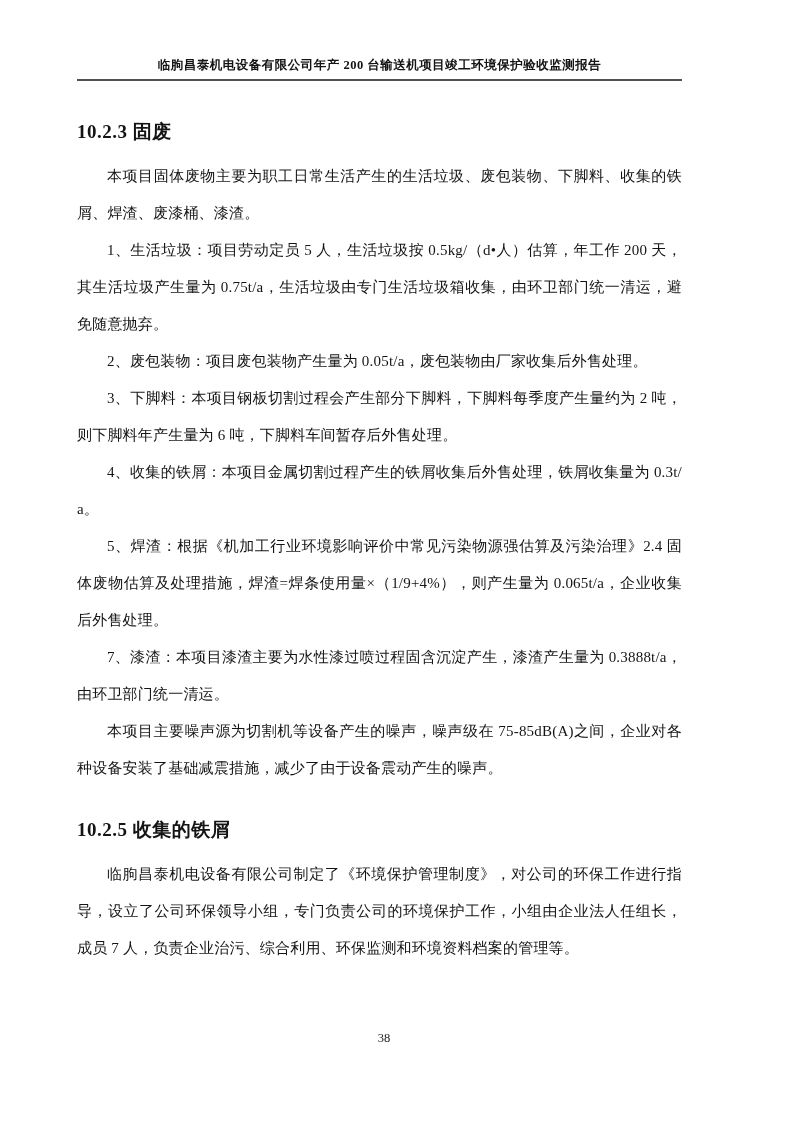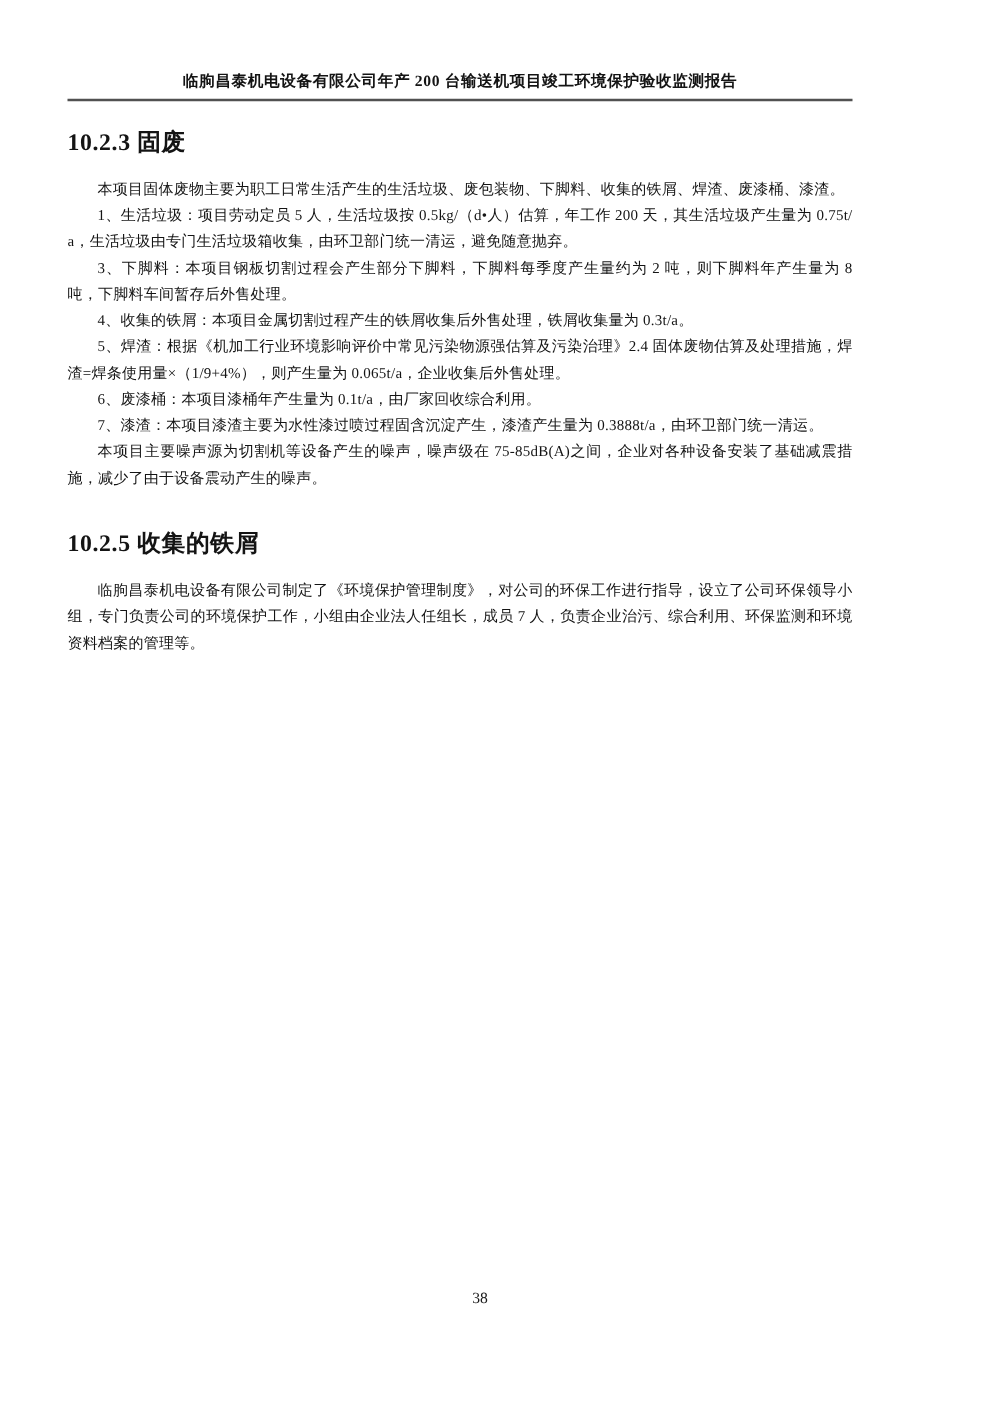--- a/index.html
+++ b/index.html
@@ -13,45 +13,45 @@
     position: relative;
     font-family: "Liberation Serif", "DejaVu Serif", serif;
     color: #141414;
     overflow: hidden;
   }
   .page {
     position: relative;
     width: 800px;
     height: 1131px;
     box-sizing: border-box;
-    padding: 56px 118px 0 54px;
+    padding: 56px 118px 0 77px;
   }
   .page-header {
     text-align: center;
     font-size: 12.5px;
     font-weight: bold;
     letter-spacing: 0.5px;
     line-height: 18px;
     padding-bottom: 5px;
     border-bottom: 2px solid #515151;
   }
   .doc-section .section-heading {
     font-size: 19px;
     font-weight: bold;
     line-height: 26px;
     margin: 30px 0 13px 0;
     letter-spacing: 0.5px;
   }
   .doc-section:first-of-type .section-heading {
-    margin-top: 21px;
+    margin-top: 38px;
   }
   .doc-section p {
     margin: 0;
-    font-size: 12px;
-    line-height: 21px;
+    font-size: 15px;
+    line-height: 37px;
     text-align: justify;
     text-indent: 2em;
     letter-spacing: 0.2px;
     word-break: break-all;
   }
   .page-footer {
     position: absolute;
     left: 0;
     top: 1031px;
     width: 768px;
@@ -68,24 +68,24 @@
   <header class="page-header">
     <span>临朐昌泰机电设备有限公司年产 200 台输送机项目竣工环境保护验收监测报告</span>
   </header>
 
   <main>
 
     <section class="doc-section">
       <h2 class="section-heading">10.2.3 固废</h2>
       <p>本项目固体废物主要为职工日常生活产生的生活垃圾、废包装物、下脚料、收集的铁屑、焊渣、废漆桶、漆渣。</p>
       <p>1、生活垃圾：项目劳动定员 5 人，生活垃圾按 0.5kg/（d•人）估算，年工作 200 天，其生活垃圾产生量为 0.75t/a，生活垃圾由专门生活垃圾箱收集，由环卫部门统一清运，避免随意抛弃。</p>
-      <p>3、下脚料：本项目钢板切割过程会产生部分下脚料，下脚料每季度产生量约为 2 吨，则下脚料年产生量为 8 吨，下脚料车间暂存后外售处理。</p>
+      <p>2、废包装物：项目废包装物产生量为 0.05t/a，废包装物由厂家收集后外售处理。</p>
+      <p>3、下脚料：本项目钢板切割过程会产生部分下脚料，下脚料每季度产生量约为 2 吨，则下脚料年产生量为 6 吨，下脚料车间暂存后外售处理。</p>
       <p>4、收集的铁屑：本项目金属切割过程产生的铁屑收集后外售处理，铁屑收集量为 0.3t/a。</p>
       <p>5、焊渣：根据《机加工行业环境影响评价中常见污染物源强估算及污染治理》2.4 固体废物估算及处理措施，焊渣=焊条使用量×（1/9+4%），则产生量为 0.065t/a，企业收集后外售处理。</p>
-      <p>6、废漆桶：本项目漆桶年产生量为 0.1t/a，由厂家回收综合利用。</p>
       <p>7、漆渣：本项目漆渣主要为水性漆过喷过程固含沉淀产生，漆渣产生量为 0.3888t/a，由环卫部门统一清运。</p>
     </section>
 
     <section class="doc-section">
       <p>本项目主要噪声源为切割机等设备产生的噪声，噪声级在 75-85dB(A)之间，企业对各种设备安装了基础减震措施，减少了由于设备震动产生的噪声。</p>
     </section>
 
     <section class="doc-section">
       <h2 class="section-heading">10.2.5 收集的铁屑</h2>
       <p>临朐昌泰机电设备有限公司制定了《环境保护管理制度》，对公司的环保工作进行指导，设立了公司环保领导小组，专门负责公司的环境保护工作，小组由企业法人任组长，成员 7 人，负责企业治污、综合利用、环保监测和环境资料档案的管理等。</p>

